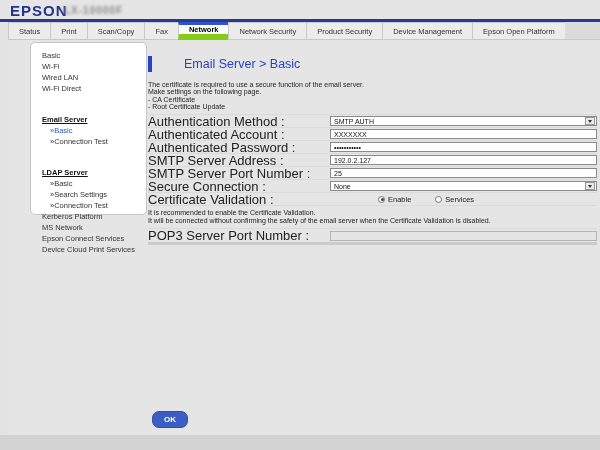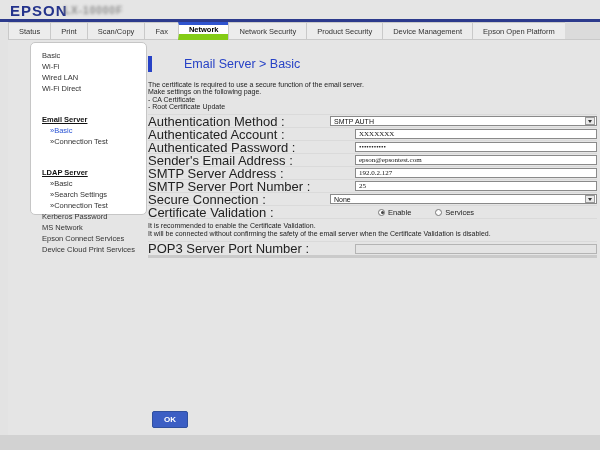--- a/index.html
+++ b/index.html
@@ -42,40 +42,40 @@
   .title-row { display:flex; align-items:center; height:17px;gap:24px; }
   .title-bar { width:4px; height:16px; background:#2742c6; margin-right:8px; }
   .page-title { font-size:12.5px; color:#2742c6; }
   .intro { margin-top:9px; font-size:7px; line-height:7.3px; color:#222; }
 
   .form { margin-top:4px; border-top:1px solid #dadada; }
   .frow { display:flex; align-items:center; height:13px; border-bottom:1px solid #dadada; }
   .flabel { width:182px; font-size:13px; color:#222; white-space:nowrap; }
   .ffield { flex:1; display:flex; align-items:center; }
   .tinput { width:100%; height:10px; border:1px solid #8a8a8a; background:#fff;
-            font-family:Liberation Serif, serif; font-size:7px; padding:0 3px; color:#111;margin-left:25px; }
+            font-family:Liberation Sans, sans-serif; font-size:7px; padding:0 3px; color:#111; }
   .tinput:disabled { background:#e4e4e4; border:1px solid #b4b4b4; }
   .combo { width:100%; height:10px; border:1px solid #8a8a8a; background:#fff; display:flex;
            align-items:center; justify-content:space-between; cursor:default; }
   .combo-val { font-size:7px; padding-left:3px; color:#111; }
   .combo-btn { width:10px; height:8px; margin-right:1px; background:#e9e9e9;
                border:1px solid #999; display:flex; align-items:center; justify-content:center; }
   .caret { width:0; height:0; border-left:2.5px solid transparent;
            border-right:2.5px solid transparent; border-top:3.5px solid #333; }
   .radio-group { display:flex; align-items:center; font-size:7.5px;margin-left:48px; }
   .radio { display:flex; align-items:center; margin-right:24px; cursor:pointer; }
   .rdot { width:7px; height:7px; border-radius:50%; border:1px solid #777; background:#fdfdfd;
           margin-right:3px; position:relative; }
   .rdot.sel::after { content:""; position:absolute; left:1.5px; top:1.5px; width:3px;
           height:3px; border-radius:50%; background:#444; }
   .note { padding:3px 0 4px 0; font-size:7px; line-height:7.5px; color:#222; }
   .pop3 { border-top:1px solid #dadada; border-bottom:3px solid #cacaca; }
 
   .ok-btn { position:absolute; left:152px; top:411px; width:36px; height:17px;
-            background:#3b5ec4; border:1px solid #30509f; border-radius:2px; color:#fff;
+            background:#3b5ec4; border:1px solid #30509f; border-radius:7px; color:#fff;
             font-size:8px; font-weight:bold; font-family:"Liberation Sans", sans-serif;
             cursor:pointer; }
 </style>
 </head>
 <body>
 
 <div id="app">
 
   <div class="logo">EPSON</div>
   <div class="model">LX-10000F</div>
@@ -101,21 +101,21 @@
     <div class="sb-item">Wi-Fi</div>
     <div class="sb-item">Wired LAN</div>
     <div class="sb-item">Wi-Fi Direct</div>
     <div class="sb-item group">Email Server</div>
     <div class="sb-item sub active">»Basic</div>
     <div class="sb-item sub">»Connection Test</div>
     <div class="sb-item group">LDAP Server</div>
     <div class="sb-item sub">»Basic</div>
     <div class="sb-item sub">»Search Settings</div>
     <div class="sb-item sub">»Connection Test</div>
-    <div class="sb-item">Kerberos Password</div>
+    <div class="sb-item">Kerberos Platform</div>
     <div class="sb-item">MS Network</div>
     <div class="sb-item">Epson Connect Services</div>
     <div class="sb-item">Device Cloud Print Services</div>
   </div>
 
   <div class="main">
     <div class="title-row">
       <div class="title-bar"></div>
       <div class="page-title">Email Server &gt; Basic</div>
     </div>
@@ -142,26 +142,20 @@
       <div class="frow">
         <div class="flabel">Authenticated Account :</div>
         <div class="ffield">
           <input class="tinput" type="text" value="XXXXXXX" style="">
         </div>
       </div>
       <div class="frow">
         <div class="flabel">Authenticated Password :</div>
         <div class="ffield">
           <input class="tinput" type="text" value="•••••••••••" style="">
-        </div>
-      </div>
-      <div class="frow">
-        <div class="flabel">Sender's Email Address :</div>
-        <div class="ffield">
-          <input class="tinput" type="text" value="epson@epsontest.com" style="">
         </div>
       </div>
       <div class="frow">
         <div class="flabel">SMTP Server Address :</div>
         <div class="ffield">
           <input class="tinput" type="text" value="192.0.2.127" style="">
         </div>
       </div>
       <div class="frow">
         <div class="flabel">SMTP Server Port Number :</div>

